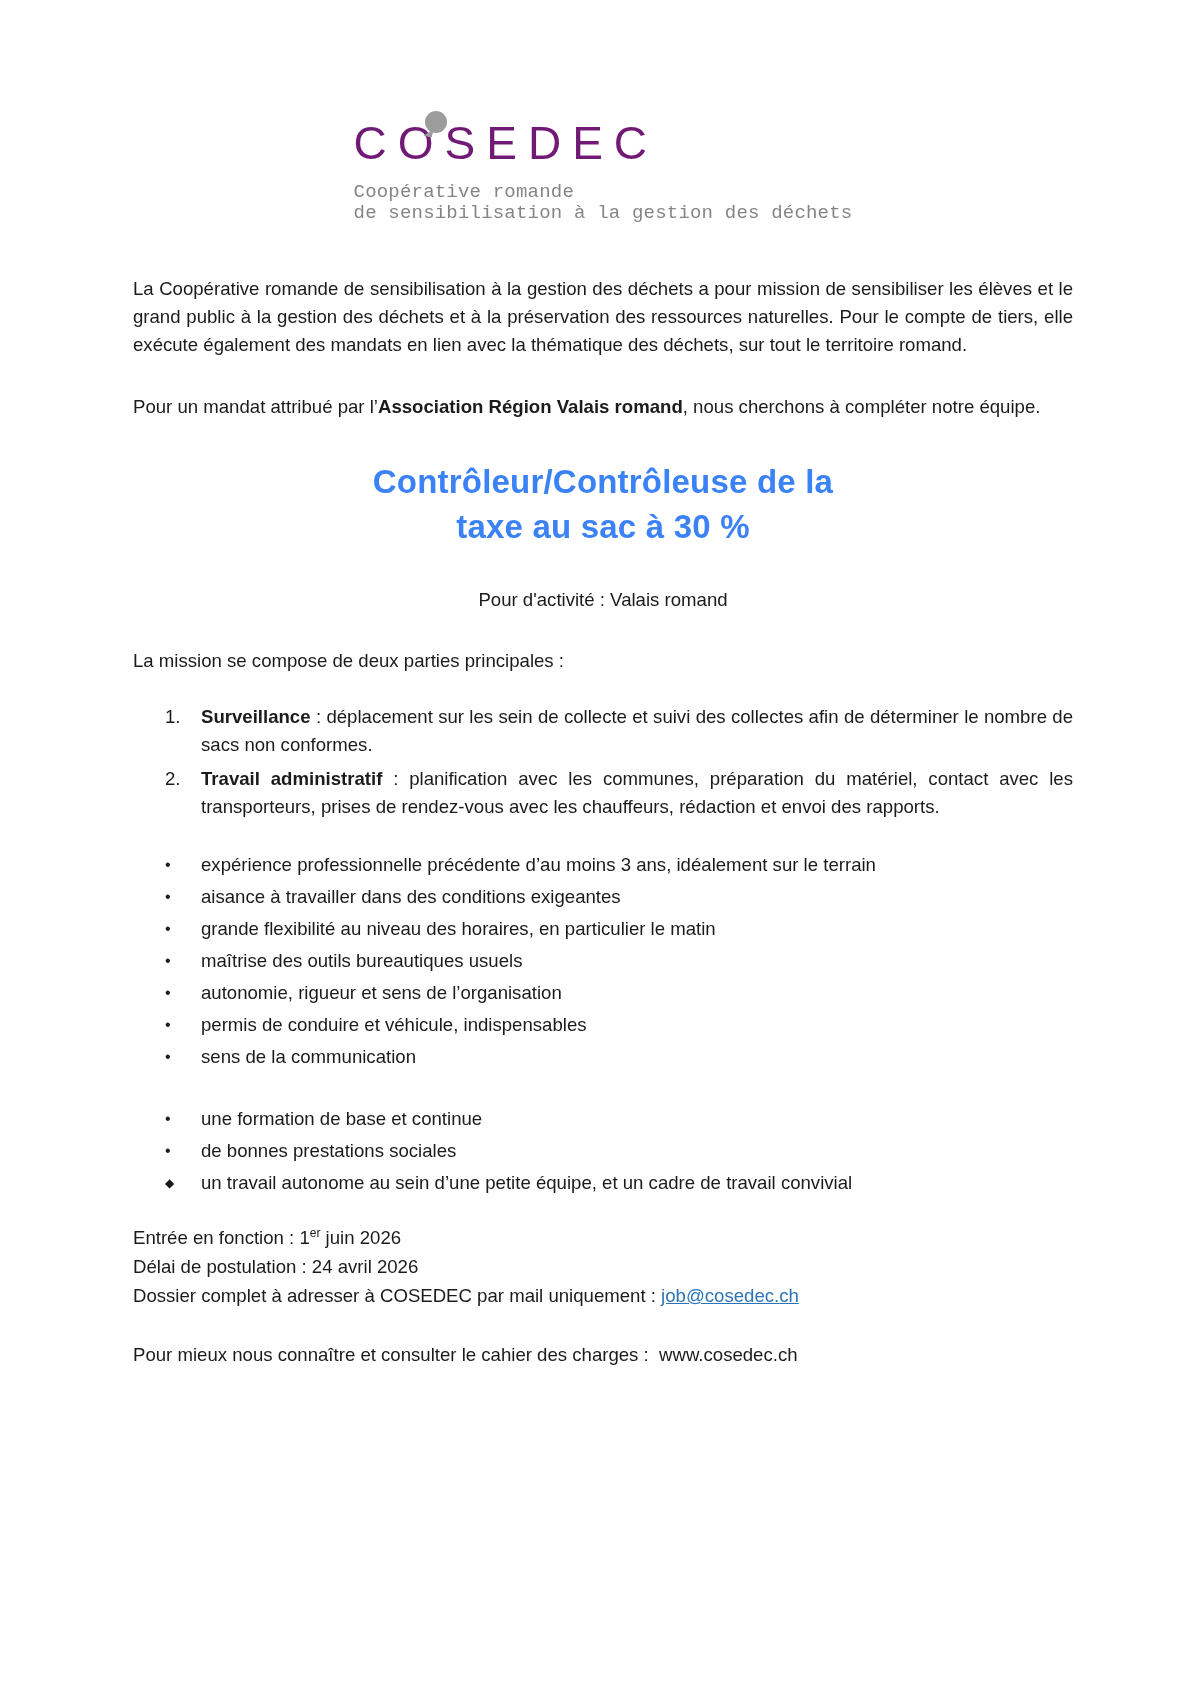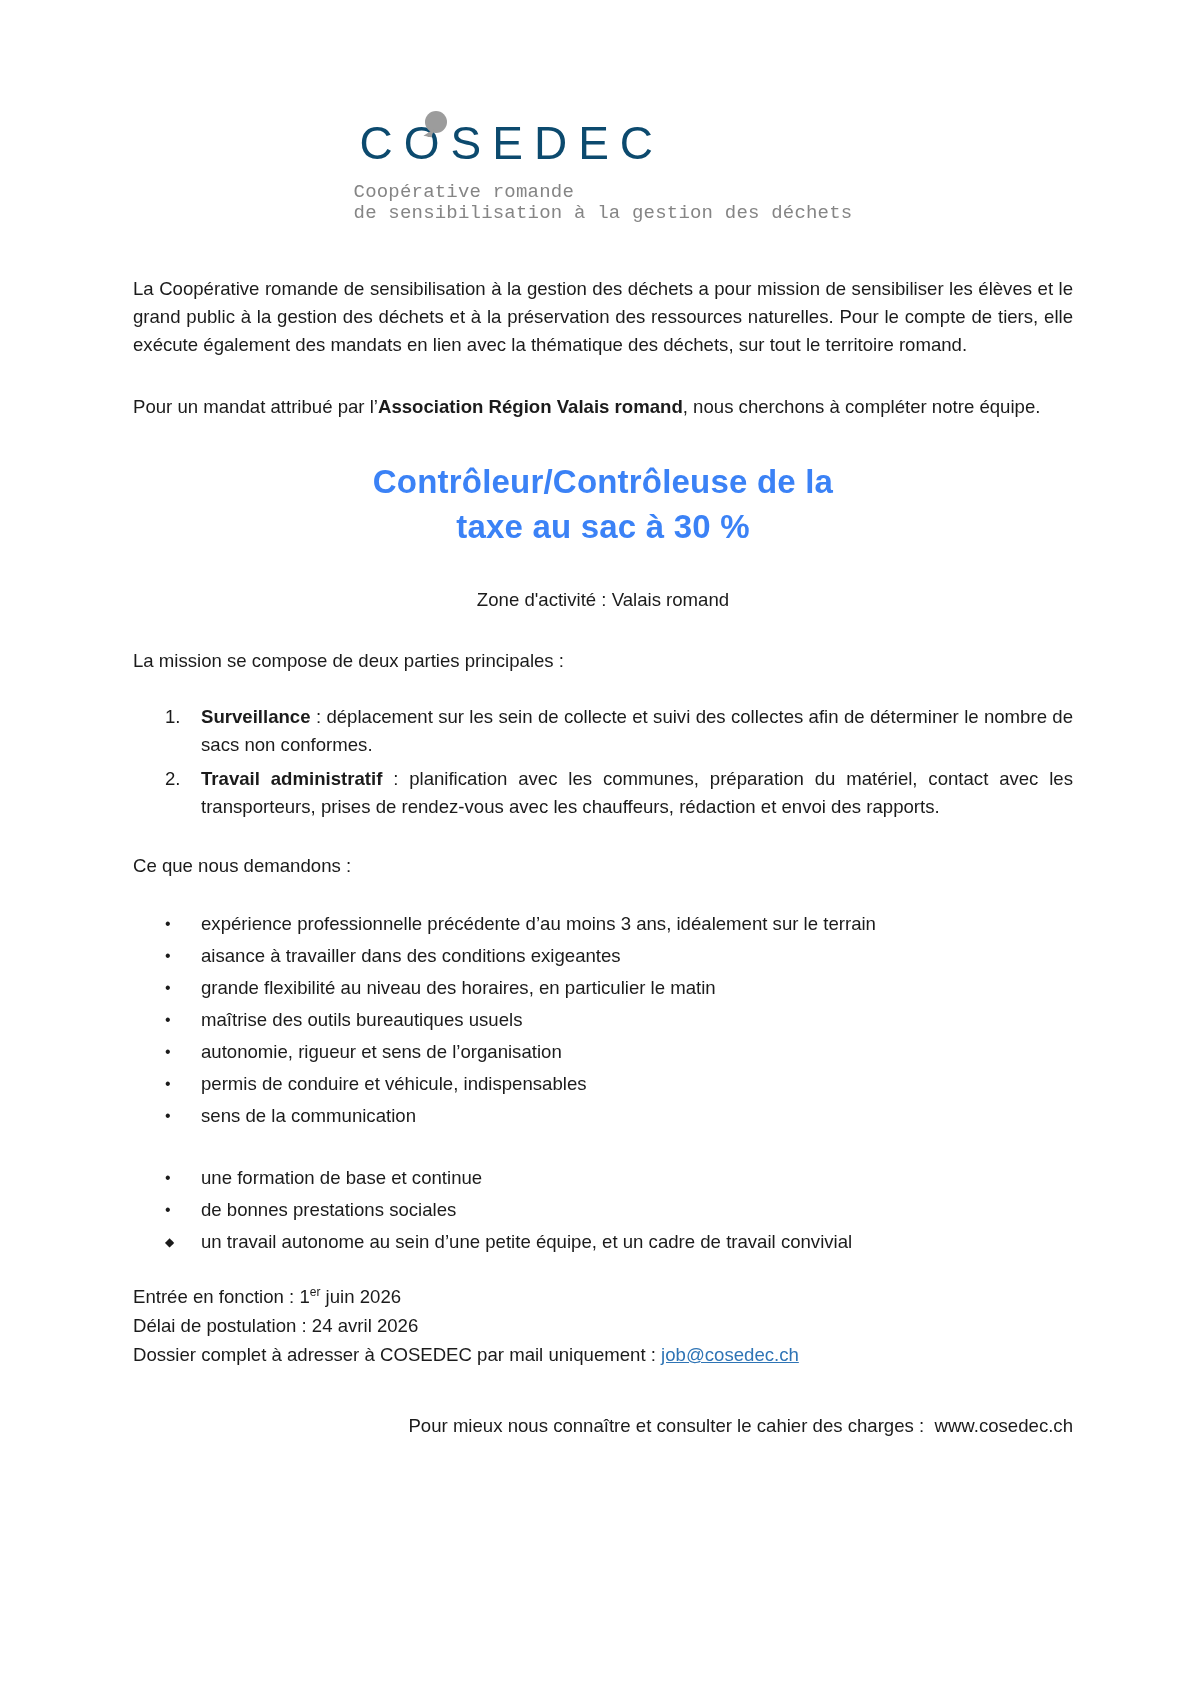--- a/index.html
+++ b/index.html
@@ -9,22 +9,22 @@
     color:var(--text,#1b1b1b);
     -webkit-font-smoothing:antialiased;
   }
   .page{padding:118px 127px 0 133px;box-sizing:border-box;}
   
   .logo-block{text-align:center;margin:0 0 52px 0;}
   .logo-inner{display:inline-block;text-align:left;}
   .brand-row{position:relative;display:inline-block;}
   .brand{
     font-size:46px;line-height:50px;letter-spacing:11px;
-    color:#0c4a6e;font-weight:400;
-    transform:scaleY(1.02);display:inline-block;margin-left:6px;
+    color:#701a75;font-weight:400;
+    transform:scaleY(1.02);display:inline-block;
   }
   .logo-dot{
     position:absolute;left:71px;top:-7px;width:22px;height:22px;border-radius:50%;
     background:var(--dot,#9c9c9c);
   }
   .logo-dot::after{
     content:"";position:absolute;left:-1px;bottom:-4px;width:9px;height:9px;
     background:var(--dot,#9c9c9c);
     clip-path:polygon(0 100%,100% 0,100% 100%);
     transform:rotate(12deg);
@@ -53,21 +53,21 @@
   ul.offer{margin-top:34px;}
   ul li{display:flex;line-height:28px;margin-bottom:4px;align-items:flex-start;}
   .bullet{width:36px;flex:0 0 36px;font-size:16px;}
   .bullet.diamond{font-size:12px;line-height:28px;}
   strong{font-weight:700;}
   
   .details{margin-top:26px;}
   .details p{line-height:29px;}
   sup{font-size:12px;vertical-align:super;line-height:0;}
   a.link{color:var(--link,#2E74B5);text-decoration:underline;cursor:pointer;}
-  .website{margin-top:43px;white-space:pre-wrap;text-align:right;}
+  .website{margin-top:31px;white-space:pre-wrap;}
 </style>
 </head>
 <body>
 
 <div class="page">
 
   <div class="logo-block">
     <div class="logo-inner">
       <div class="brand-row">
         <span class="brand">COSEDEC</span>
@@ -79,36 +79,35 @@
       </div>
     </div>
   </div>
 
   <p class="p1 justify">La Coopérative romande de sensibilisation à la gestion des déchets a pour mission de sensibiliser les élèves et le grand public à la gestion des déchets et à la préservation des ressources naturelles. Pour le compte de tiers, elle exécute également des mandats en lien avec la thématique des déchets, sur tout le territoire romand.</p>
 
   <p class="mandate justify"><span>Pour un mandat attribué par l’</span><strong>Association Région Valais romand</strong><span>, nous cherchons à compléter notre équipe.</span></p>
 
   <h1><span>Contrôleur/Contrôleuse de la</span><br><span>taxe au sac à 30 %</span></h1>
 
-  <p class="zone">Zone d'activité : Valais romand</p>
+  <p class="zone">Pour d'activité : Valais romand</p>
 
   <p class="mission-intro">La mission se compose de deux parties principales :</p>
 
   <ol>
     <li>
       <span class="num">1.</span>
       <div class="li-text justify"><strong>Surveillance</strong><span> : déplacement sur les sein de collecte et suivi des collectes afin de déterminer le nombre de sacs non conformes.</span></div>
     </li>
     <li>
       <span class="num">2.</span>
       <div class="li-text justify"><strong>Travail administratif</strong><span> : planification avec les communes, préparation du matériel, contact avec les transporteurs, prises de rendez-vous avec les chauffeurs, rédaction et envoi des rapports.</span></div>
     </li>
   </ol>
 
-  <p class="sec-heading">Ce que nous demandons :</p>
 
   <ul class="req">
     <li>
         <span class="bullet">•</span>
         <span class="li-text">expérience professionnelle précédente d’au moins 3 ans, idéalement sur le terrain</span>
       </li>
     <li>
         <span class="bullet">•</span>
         <span class="li-text">aisance à travailler dans des conditions exigeantes</span>
       </li>

